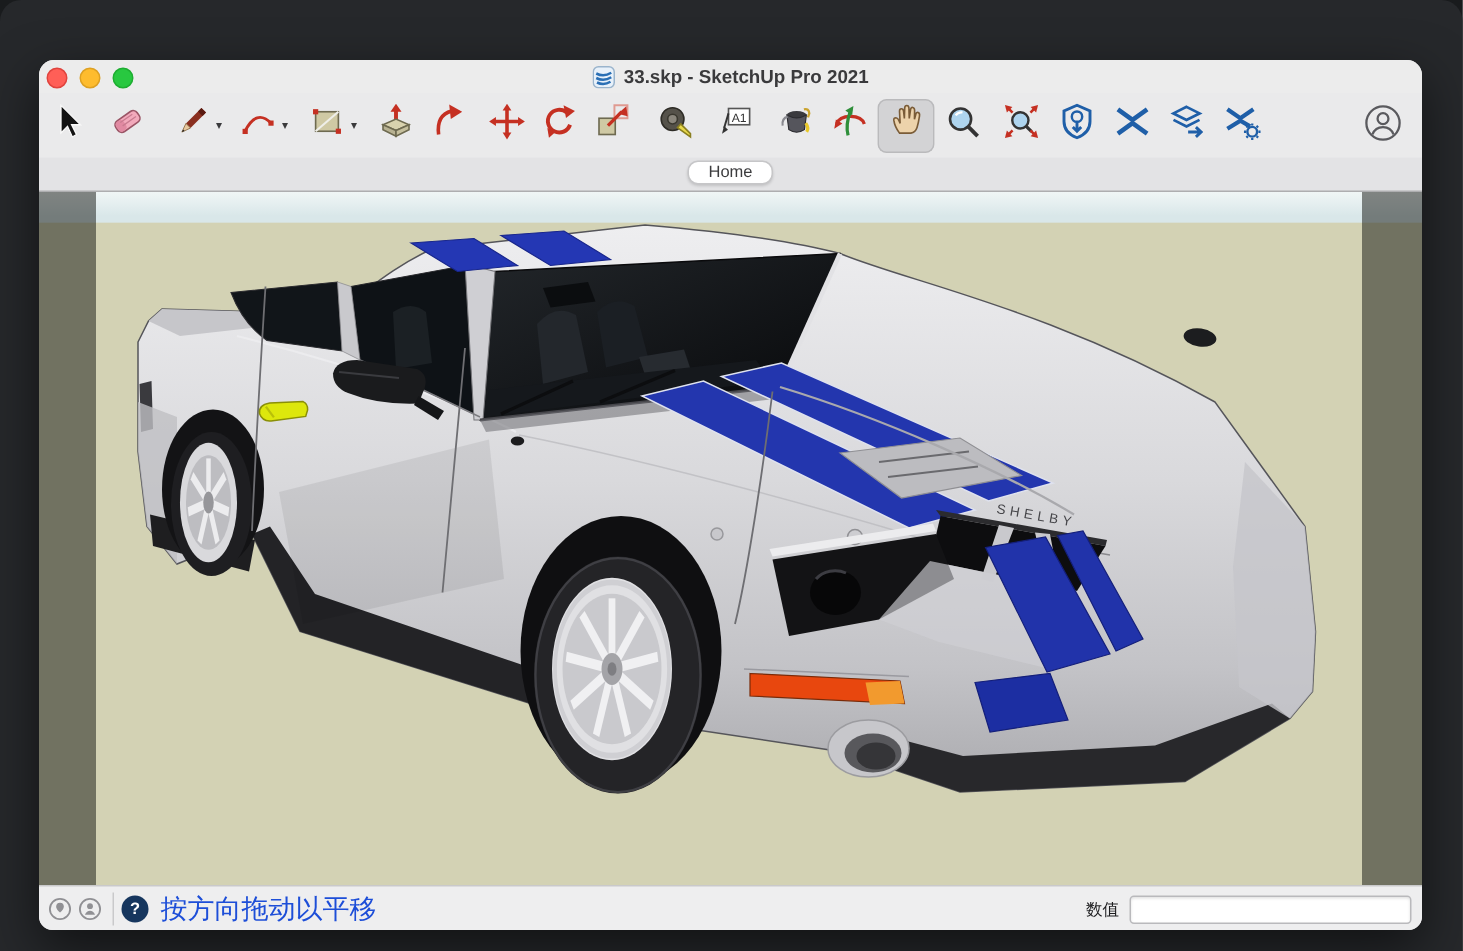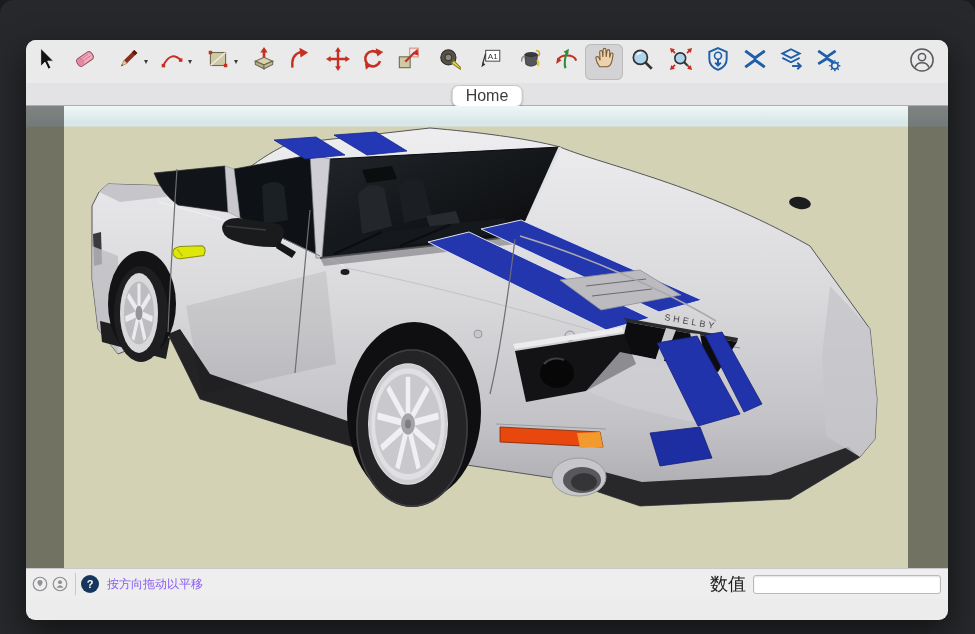--- a/index.html
+++ b/index.html
@@ -18,48 +18,64 @@
   .titletext{font-size:12.5px;font-weight:bold;color:#3a3a3c;}
   
   .toolbar{position:relative;height:43px;background:#eaeaeb;}
   .tool{position:absolute;top:6px;width:30px;height:32px;display:flex;align-items:flex-start;justify-content:center;}
   .tool.active{top:4px;width:38px;height:36px;background:#d3d3d5;border-radius:6px;box-shadow:inset 0 0 0 1px #bababc;}
   .caret{position:absolute;top:17px;font-size:8px;color:#3a3a3c;width:10px;text-align:center;}
   .account{position:absolute;right:12px;top:6px;width:28px;height:28px;}
   
   .homestrip{position:relative;height:22px;background:#e3e3e5;border-bottom:1px solid #aeaeb0;}
   .homepill{position:absolute;left:50%;top:2px;transform:translateX(-50%);background:#ffffff;
-            border:1px solid #c6c6c8;border-radius:7px;padding:1px 13px;font-size:16px;color:#3c3c3e;
+            border:1px solid #c6c6c8;border-radius:7px;padding:1px 13px;font-size:11px;color:#3c3c3e;
             box-shadow:0 1px 2px rgba(0,0,0,.15);}
   
   .canvas{position:relative;height:462px;
           background:linear-gradient(#f0f6f6 0px,#d9e7e9 16px,#d9e7e9 20px,#d3d2b4 21px,#d3d2b4 100%);}
   .canvas svg.car{position:absolute;left:0;top:0;}
   .sideshade{position:absolute;top:0;bottom:0;background:rgba(15,17,14,0.5);}
   .sideshade.l{left:0;width:38px;}
   .sideshade.r{right:0;width:40px;}
   
   .statusbar{position:relative;height:31px;background:#eeeeef;border-top:1px solid #c9c9cb;
              display:flex;align-items:center;padding:0 7px 0 4px;box-sizing:border-box;}
   .sb-ico{width:18px;height:18px;margin:0 1px;}
   .sb-div{width:1px;height:22px;background:#c9c9cb;margin:0 5px;}
   .helpdot{width:18px;height:18px;border-radius:50%;background:#16365e;color:#fff;font-size:11px;
            font-weight:bold;display:flex;align-items:center;justify-content:center;margin-right:8px;}
-  .hint{font-size:12px;color:#8b5cf6;}
+  .hint{font-size:18px;color:#1d4ed8;}
   .spacer{flex:1;}
-  .meas-label{font-size:18px;color:#1c1c1e;margin-right:7px;}
+  .meas-label{font-size:11px;color:#1c1c1e;margin-right:7px;}
   .meas-input{width:178px;height:17px;border:1px solid #b9b9bc;border-radius:3px;background:#fff;
               box-shadow:inset 0 1px 2px rgba(0,0,0,.12);font-size:11px;padding:0 4px;}
 </style>
 </head>
 <body>
 
 <div class="frame">
  <div class="window">
 
+  <div class="titlebar">
+    <div class="lights">
+      <div class="light close"></div>
+      <div class="light min"></div>
+      <div class="light max"></div>
+    </div>
+    <div class="titlewrap">
+      <svg width="15" height="15" viewBox="0 0 15 15">
+        <rect x="0.5" y="0.5" width="14" height="14" rx="3.5" fill="#e8f1fa" stroke="#9ab4cc"></rect>
+        <path d="M2.5,5 Q7.5,7.5 12.5,4.5" stroke="#2a6fb5" stroke-width="1.7" fill="none"></path>
+        <path d="M2.5,8 Q7.5,10.5 12.5,7.5" stroke="#2a6fb5" stroke-width="1.7" fill="none"></path>
+        <path d="M3,11 Q7.5,13.2 12,10.5" stroke="#2a6fb5" stroke-width="1.7" fill="none"></path>
+      </svg>
+      <span class="titletext">33.skp - SketchUp Pro 2021</span>
+    </div>
+  </div>
 
   <div class="toolbar">
     <div class="tool" style="left:4px">
       <svg width="26" height="26" viewBox="0 0 24 24">
         <path d="M8,2 L8,19 L12,15 L15,21.5 L17.5,20 L14.5,14 L20,14 Z" fill="#141414" stroke="#fafafa" stroke-width="0.8"></path>
       </svg>
     </div>
     <div class="tool" style="left:44px">
       <svg width="26" height="26" viewBox="0 0 24 24">
         <g transform="rotate(-35 12 12)">

